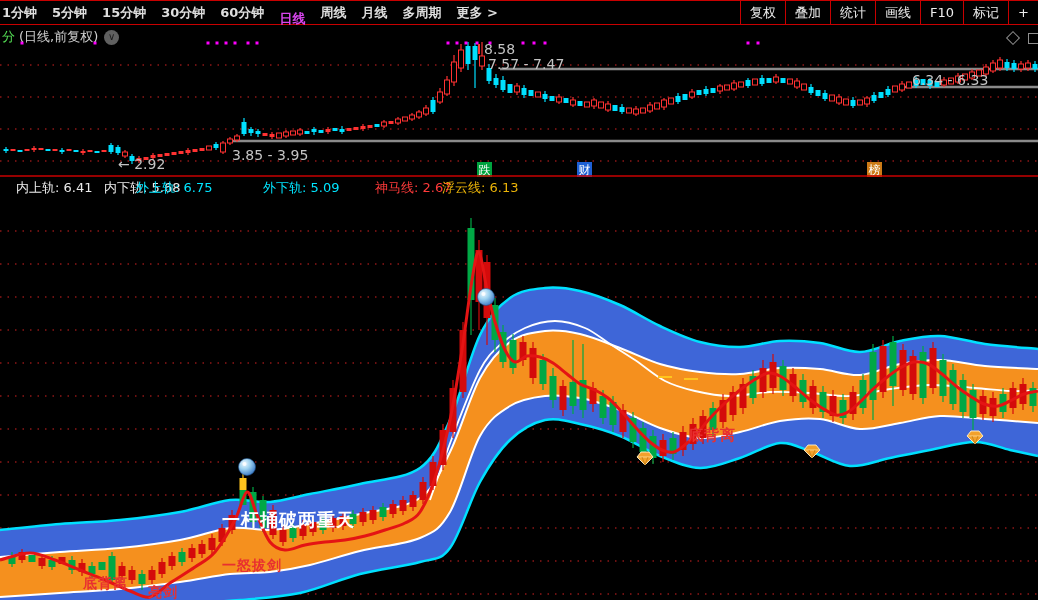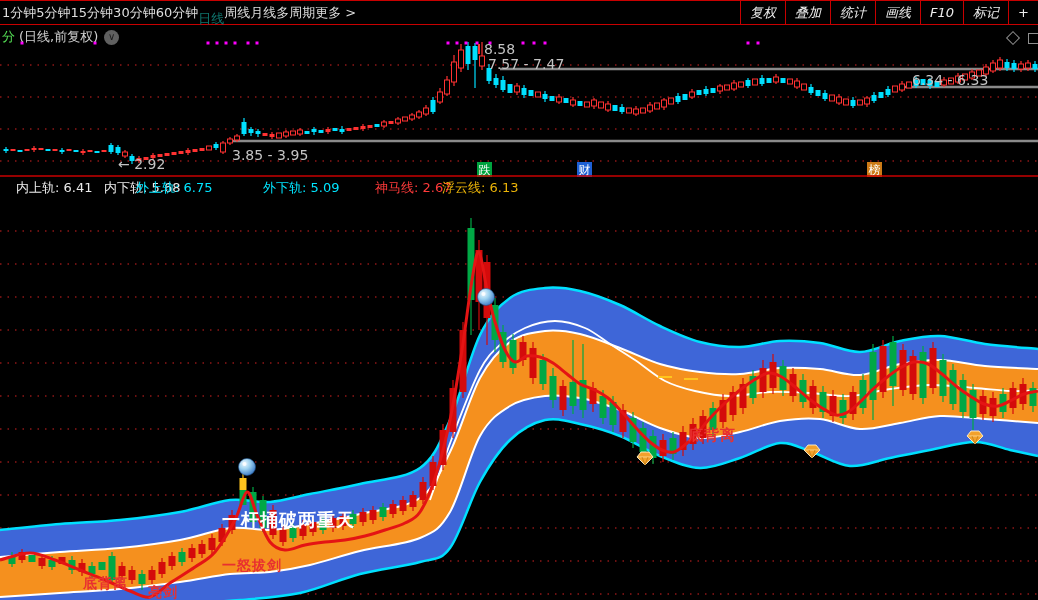--- a/index.html
+++ b/index.html
@@ -3,24 +3,24 @@
 <meta charset="utf-8">
 <style>
   html,body{margin:0;padding:0;background:#000;}
   body{width:1038px;height:600px;overflow:hidden;font-family:"DejaVu Sans","Liberation Sans",sans-serif;}
   #app{position:relative;width:1038px;height:600px;background:#000;}
   #chart{position:absolute;left:0;top:0;z-index:1;}
   svg text{font-family:"DejaVu Sans","Liberation Sans",sans-serif;}
   #toolbar{position:absolute;left:0;top:0;width:1038px;height:23px;background:#000;
     border-top:1px solid #c80000;border-bottom:1px solid #c80000;
     display:flex;justify-content:space-between;align-items:stretch;z-index:6;}
-  #periods{display:flex;margin-left:2px;align-items:center;font-size:13px;color:#dedede;white-space:nowrap;}
+  #periods{display:flex;gap:15px;margin-left:2px;align-items:center;font-size:13px;color:#dedede;white-space:nowrap;font-weight:bold;}
   .period{cursor:default;}
-  .period.active{color:#0f766e;margin-top:12px;}
-  #actions{display:flex;align-items:stretch;font-style:italic;}
+  .period.active{color:#d946ef;margin-top:12px;}
+  #actions{display:flex;align-items:stretch;}
   .action{display:flex;align-items:center;padding:0 9px;border-left:1px solid #c80000;font-size:13px;color:#ededed;white-space:nowrap;}
   #titlebar{position:absolute;top:28px;left:2px;width:1034px;height:18px;z-index:5;
     display:flex;align-items:center;gap:4px;font-size:13px;color:#d0d0d0;}
   #title-prefix{color:#55e055;}
   #chev{display:inline-block;width:15px;height:15px;border-radius:50%;background:#606060;color:#1b1b1b;
     font-size:10px;line-height:14px;text-align:center;margin-left:2px;}
   #corner-diamond{position:absolute;right:18px;top:5px;width:8px;height:8px;border:1px solid #8f8f8f;transform:rotate(45deg);}
   #corner-square{position:absolute;right:-3px;top:5px;width:9px;height:9px;border:1px solid #8f8f8f;}
   #indicators{position:absolute;top:179px;left:0;width:833px;height:15px;font-size:13px;z-index:5;}
   .ind{position:absolute;top:0;white-space:nowrap;}

